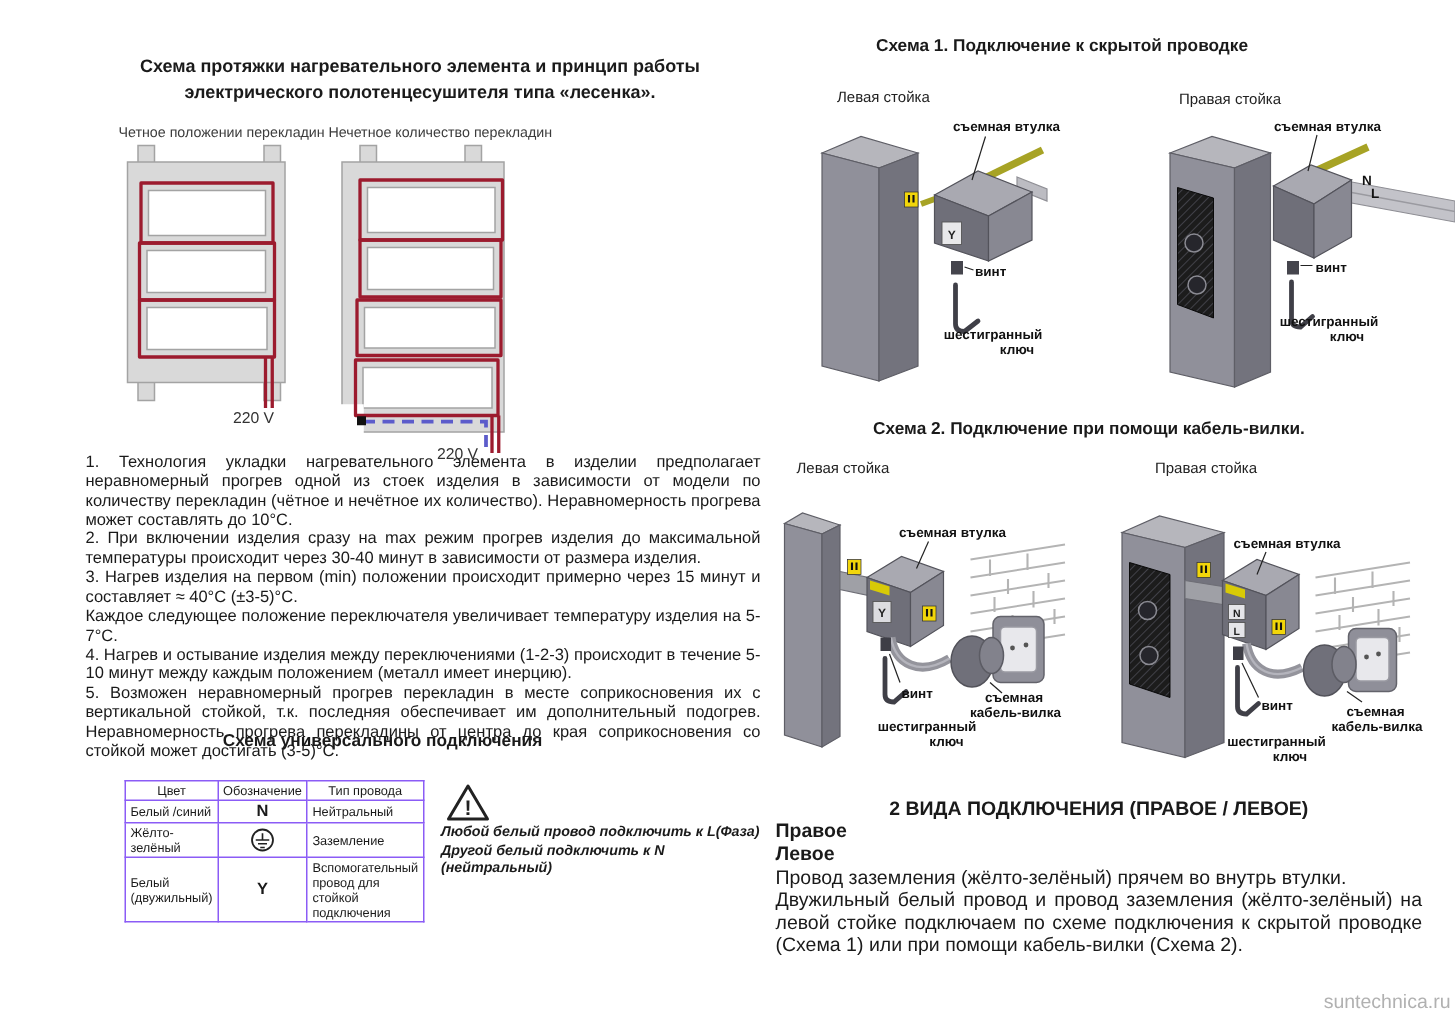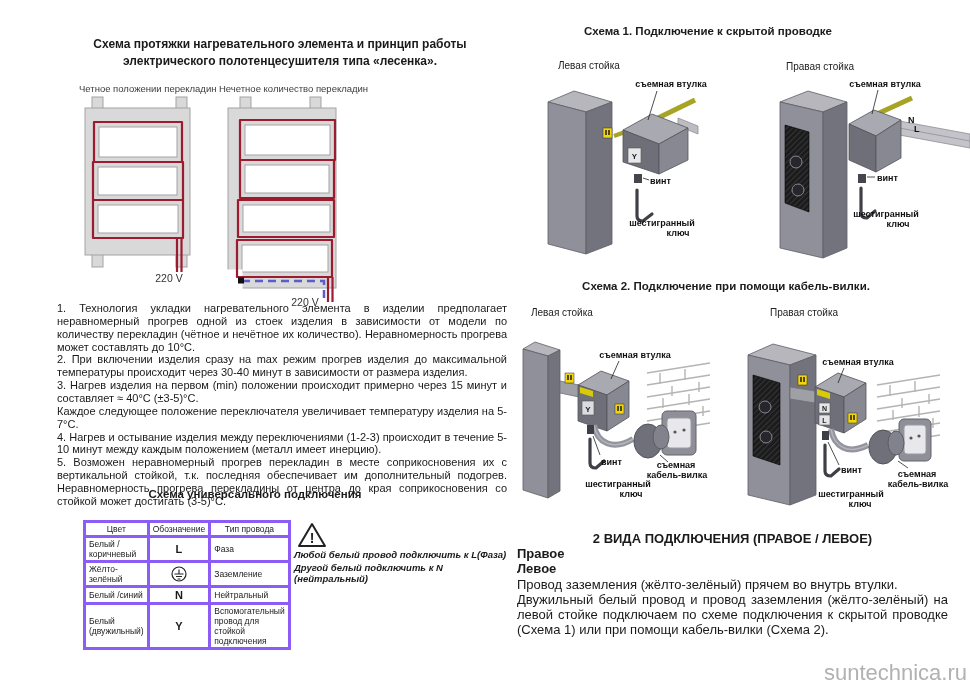--- a/index.html
+++ b/index.html
@@ -9,27 +9,27 @@
   .b{font-weight:bold;}
   .ctr{text-align:center;}
   .just{text-align:justify;}
   .main-title{font-size:12px;font-weight:bold;line-height:1.45;}
   .cap{font-size:9.5px;color:#3c3c3c;}
   .postcap{font-size:10px;color:#222;}
   .schemetitle{font-size:11.5px;font-weight:bold;}
   .notes p{margin:0;font-size:11px;line-height:1.17;}
   .bottomtext div{font-size:13px;line-height:1.17;}
   table.conn{border-collapse:collapse;font-size:8.5px;width:185px;}
-  table.conn td,table.conn th{border:3px solid #8b5cf6;padding:1px 3px;vertical-align:middle;}
+  table.conn td,table.conn th{border:1px solid #8b5cf6;padding:1px 3px;vertical-align:middle;}
   table.conn th{font-weight:normal;text-align:center;font-size:8.5px;}
   td.mark{text-align:center;font-weight:bold;font-size:11px;width:53px;}
   td.colr{width:60px;}
   td.typ{width:66px;}
   .warn-line{font-size:9.5px;font-weight:bold;font-style:italic;}
-  .watermark{font-size:22px;color:#b1b1b1;}
+  .watermark{font-size:13px;color:#b1b1b1;}
   svg text{font-family:"Liberation Sans","DejaVu Sans",sans-serif;}
   .dlab{font-size:9px;font-weight:bold;fill:#111;}
   .volt{font-size:10.5px;fill:#333;}
 </style>
 </head>
 <body>
 
 <div id="page">
 
   <div class="abs main-title ctr" style="left:55px;top:36px;width:450px;">
@@ -95,40 +95,35 @@
   <div class="abs ctr b" style="left:85px;top:488px;width:340px;font-size:11.5px;">Схема универсального подключения</div>
 
   <table class="conn abs" style="left:83px;top:520px;">
     <tbody>
         <tr>
       <th>Цвет</th>
       <th>Обозначение</th>
       <th>Тип провода</th>
     </tr>
     <tr>
-      <td class="colr">Белый /коричневый</td>
-      <td class="mark">L</td>
-      <td class="typ">Фаза</td>
+      <td class="colr">Белый /синий</td>
+      <td class="mark">N</td>
+      <td class="typ">Нейтральный</td>
     </tr>
     <tr>
       <td class="colr">Жёлто-зелёный</td>
       <td class="mark">
         <svg width="18" height="16" viewBox="0 0 18 16" style="vertical-align:middle;">
           <circle cx="9" cy="8" r="7" fill="none" stroke="#222" stroke-width="1.2"></circle>
           <path d="M 9,3.5 V 8 M 4.5,8 H 13.5 M 6,10.5 H 12 M 7.5,13 H 10.5" stroke="#222" stroke-width="1.1" fill="none"></path>
         </svg>
       </td>
       <td class="typ">Заземление</td>
     </tr>
     <tr>
-      <td class="colr">Белый /синий</td>
-      <td class="mark">N</td>
-      <td class="typ">Нейтральный</td>
-    </tr>
-    <tr>
       <td class="colr">Белый (двужильный)</td>
       <td class="mark">Y</td>
       <td class="typ">Вспомогательный провод для стойкой подключения</td>
     </tr>
   </tbody>
     </table>
 
   <svg class="abs" style="left:297px;top:521px;" width="30" height="28" viewBox="0 0 30 28">
     <path d="M 15,3 L 28,25 L 2,25 Z" fill="none" stroke="#222" stroke-width="2" stroke-linejoin="round"></path>
     <text x="15" y="22" text-anchor="middle" font-size="14" font-weight="bold" fill="#222">!</text>

